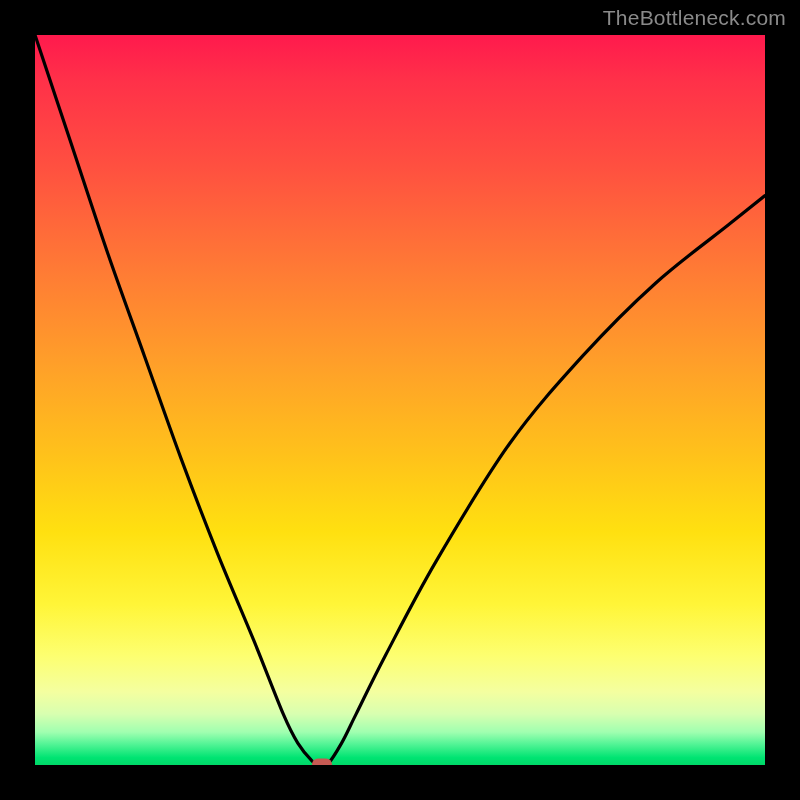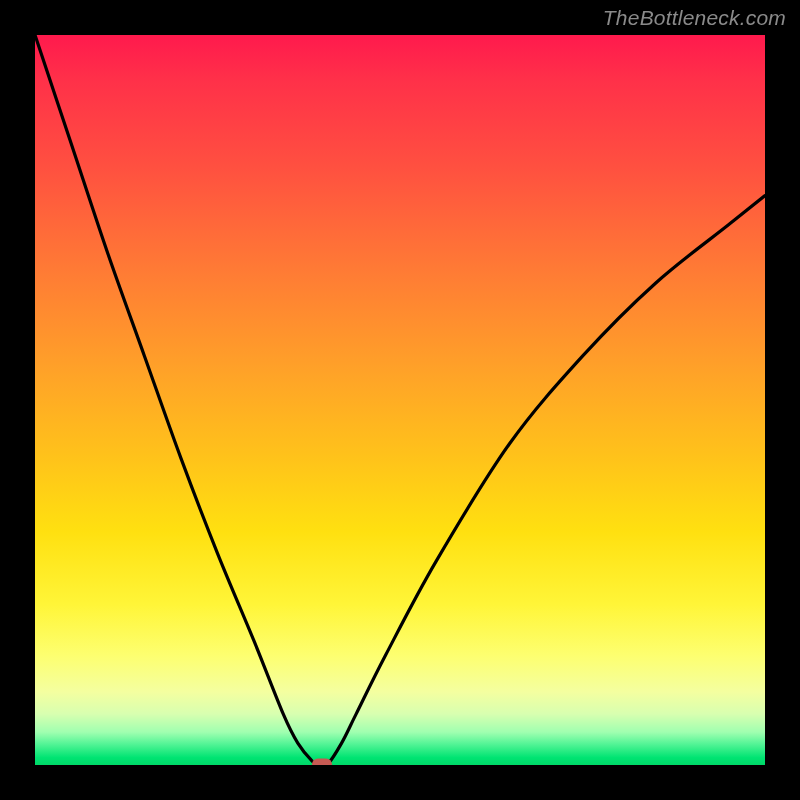--- a/index.html
+++ b/index.html
@@ -11,21 +11,20 @@
     overflow: hidden;
     font-family: Arial, Helvetica, sans-serif;
   }
   .frame {
     position: absolute;
     left: 0;
     top: 0;
     width: 800px;
     height: 800px;
     background: #000;
-    font-style: italic;
   }
   .plot-area {
     position: absolute;
     left: 35px;
     top: 35px;
     width: 730px;
     height: 730px;
     overflow: hidden;
   }
   .gradient {

